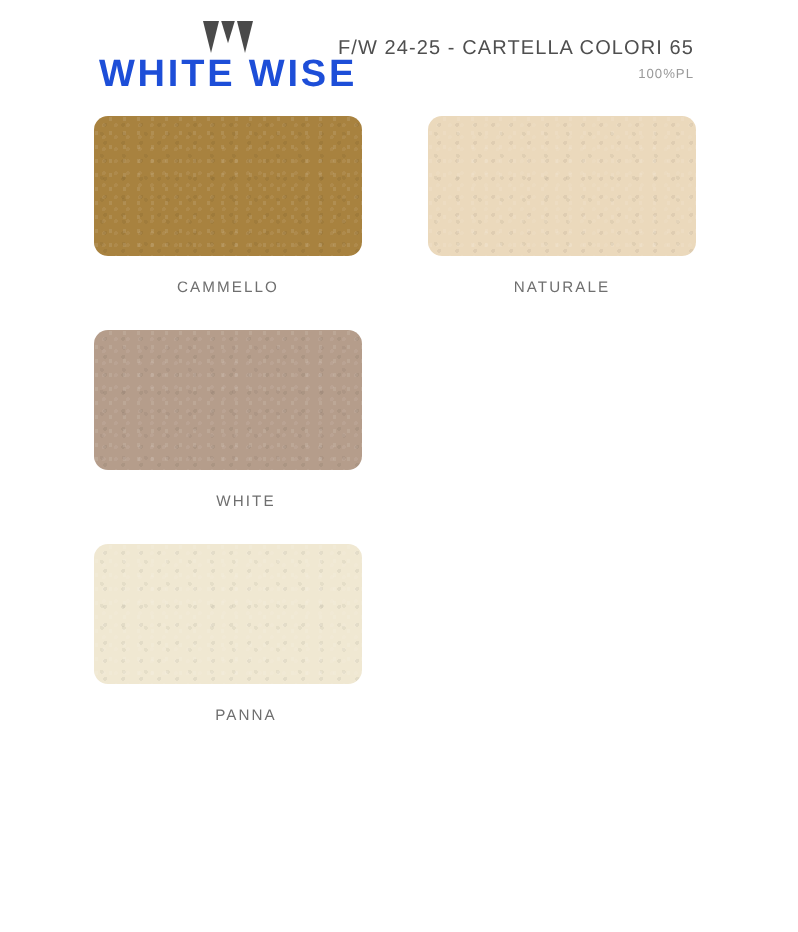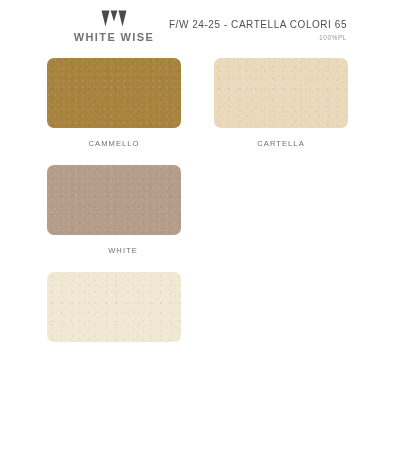--- a/index.html
+++ b/index.html
@@ -42,24 +42,24 @@
 
   .brand-mark {
     display: block;
     margin: 0 auto 3px auto;
     width: 26px;
     height: 17px;
   }
 
   .brand-name {
     display: block;
-    font-size: 11px;
+    font-size: 19px;
     font-weight: bold;
     letter-spacing: 1.4px;
-    color: #737373;
+    color: #1d4ed8;
     line-height: 15px;
     white-space: nowrap;
   }
 
   .header-meta {
     position: absolute;
     right: 52px;
     top: 20px;
     text-align: right;
   }
@@ -164,32 +164,33 @@
 
   <div class="swatch-grid">
 
     <div class="swatch-row">
       <div class="swatch-cell">
         <div class="swatch-chip" style="background-color: rgb(168, 130, 63);"></div>
         <span class="swatch-label">CAMMELLO</span>
       </div>
       <div class="swatch-cell">
         <div class="swatch-chip" style="background-color: rgb(235, 217, 188);"></div>
-        <span class="swatch-label">CARTELLA</span>
+        <span class="swatch-label">NATURALE</span>
       </div>
     </div>
 
     <div class="swatch-row">
       <div class="swatch-cell">
         <div class="swatch-chip" style="background-color: rgb(181, 157, 139);"></div>
         <span class="swatch-label">WHITE</span>
       </div>
     </div>
 
     <div class="swatch-row">
       <div class="swatch-cell">
         <div class="swatch-chip" style="background-color: rgb(240, 232, 210);"></div>
+        <span class="swatch-label">PANNA</span>
       </div>
     </div>
 
   </div>
 
 </div>
 
 </body></html>

